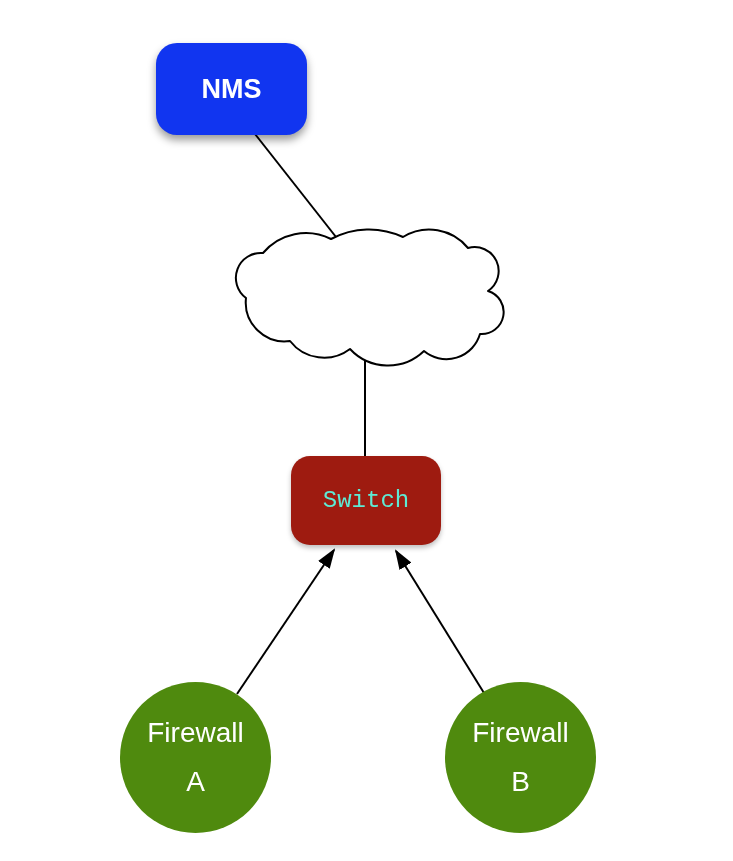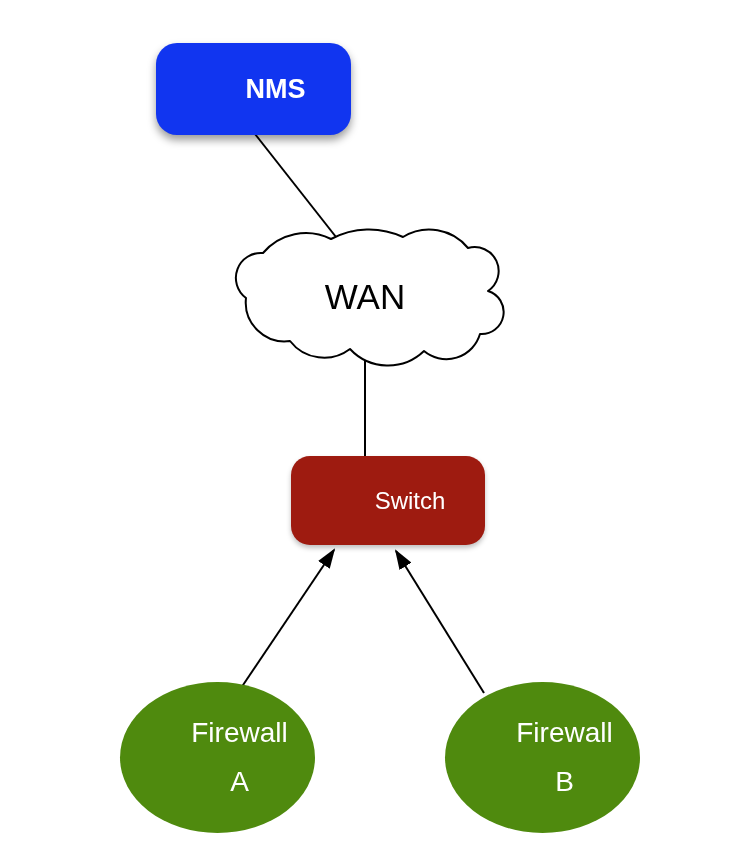--- a/index.html
+++ b/index.html
@@ -14,21 +14,20 @@
   .wires { position: absolute; left: 0; top: 0; width: 733px; height: 861px; }
   .node {
     position: absolute;
     display: flex;
     flex-direction: column;
     align-items: center;
     justify-content: center;
     text-align: center;
     color: #FFFFFF;
     user-select: none;
-    padding-left: 44px;
   }
   .node-nms {
     left: 156px; top: 43px; width: 151px; height: 92px;
     border-radius: 21px;
     font-weight: bold; font-size: 27px;
     box-shadow: 0 5px 9px rgba(0,0,0,0.40);
   }
   .node-switch {
     left: 291px; top: 456px; width: 150px; height: 89px;
     border-radius: 19px;
@@ -77,28 +76,27 @@
              A80 80 0 0 1 403,237
              A50 50 0 0 1 468,248
              A24 24 0 0 1 488,291
              A22 22 0 0 1 480,334
              A35 35 0 0 1 424,351
              A52 52 0 0 1 350,349
              A43 43 0 0 1 290,341
              A39 39 0 0 1 246,298 Z" stroke-width="2" stroke-linejoin="round" stroke="#000000" fill="#FFFFFF"></path>
   </svg>
 
-  <div class="wan-label" style="color: rgb(0, 0, 0);">WAN</div>
 
   <div class="node node-nms" style="background-color: rgb(17, 53, 240);">
     <span style="color: rgb(255, 255, 255);">NMS</span>
   </div>
 
   <div class="node node-switch" style="background-color: rgb(158, 27, 16);">
-    <span style="color: #ffffff;">Switch</span>
+    <span style="color: #5eead4; font-family: Liberation Mono, monospace;">Switch</span>
   </div>
 
   <div class="node node-circle node-firewall-a" style="background-color: rgb(79, 138, 14);">
     <span style="color: rgb(255, 255, 255);">Firewall</span>
     <span style="color: rgb(255, 255, 255);">A</span>
   </div>
 
   <div class="node node-circle node-firewall-b" style="background-color: rgb(79, 138, 14);">
     <span style="color: rgb(255, 255, 255);">Firewall</span>
     <span style="color: rgb(255, 255, 255);">B</span>

